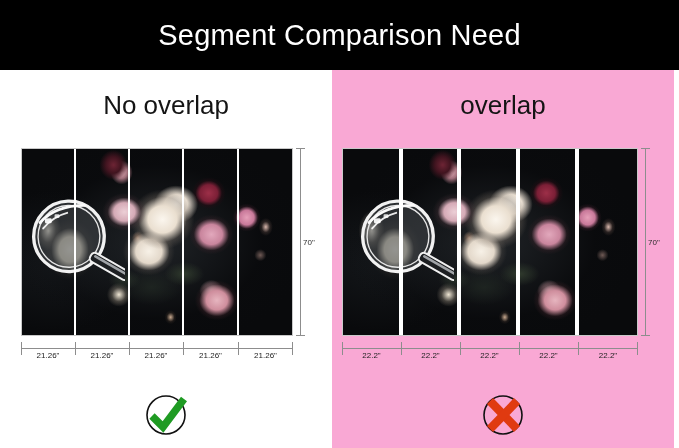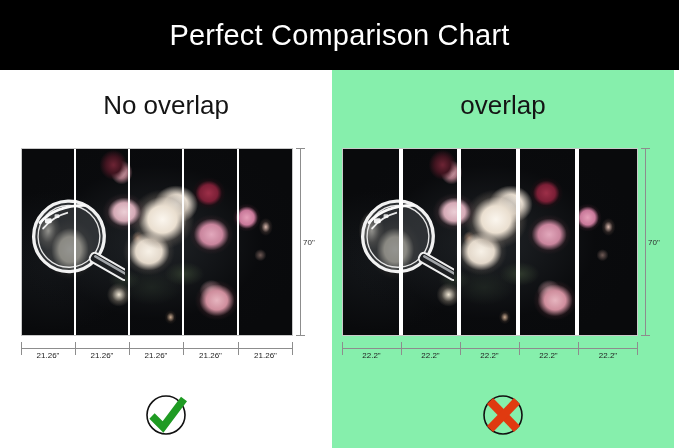--- a/index.html
+++ b/index.html
@@ -33,21 +33,21 @@
     position: absolute; left: 0; top: 70px;
     width: 679px; height: 378px;
     display: flex;
   }
   .panel {
     position: relative;
     height: 378px;
     box-sizing: border-box;
   }
   #panel-left  { width: 332px; background: #ffffff; }
-  #panel-right { width: 342px; background: #86efac; }
+  #panel-right { width: 342px; background: #f9a8d4; }
 
   .panel-heading {
     position: absolute;
     top: 20px; left: 0; width: 100%;
     text-align: center;
     font-size: 26px;
     color: #141414;
     font-weight: 400;
   }
 
@@ -192,21 +192,21 @@
     position: absolute;
     top: 322px; left: 0; width: 100%;
     display: flex; align-items: center; justify-content: center;
   }
   .verdict svg { display: block; }
 </style>
 </head>
 <body>
 
 <div id="header">
-  <div id="header-title">Perfect Comparison Chart</div>
+  <div id="header-title">Segment Comparison Need</div>
 </div>
 
 <div id="panels">
 
   <div class="panel" id="panel-left">
 
     <div class="panel-heading">No overlap</div>
 
     <div class="photo-wrap" id="photo-wrap-left">
       <div class="photo">

